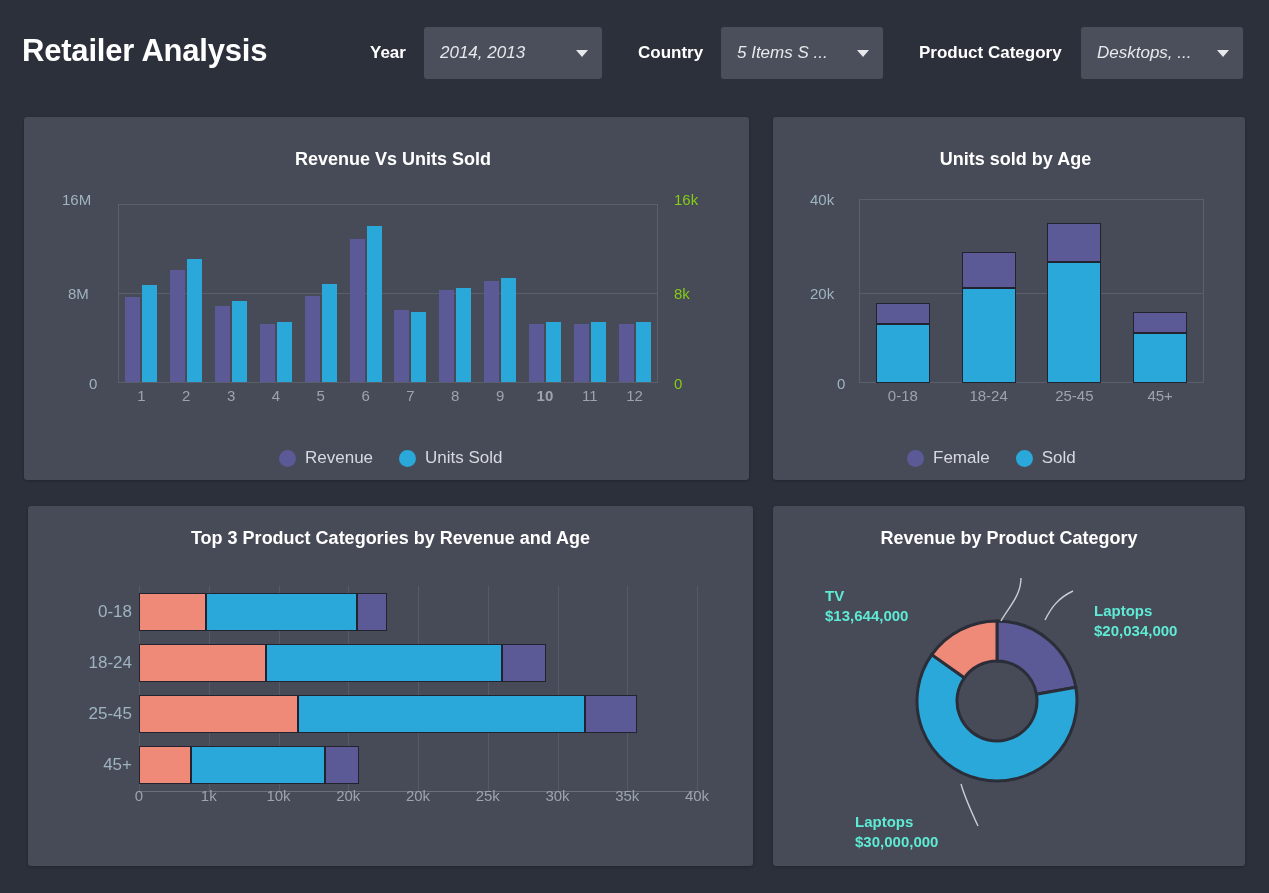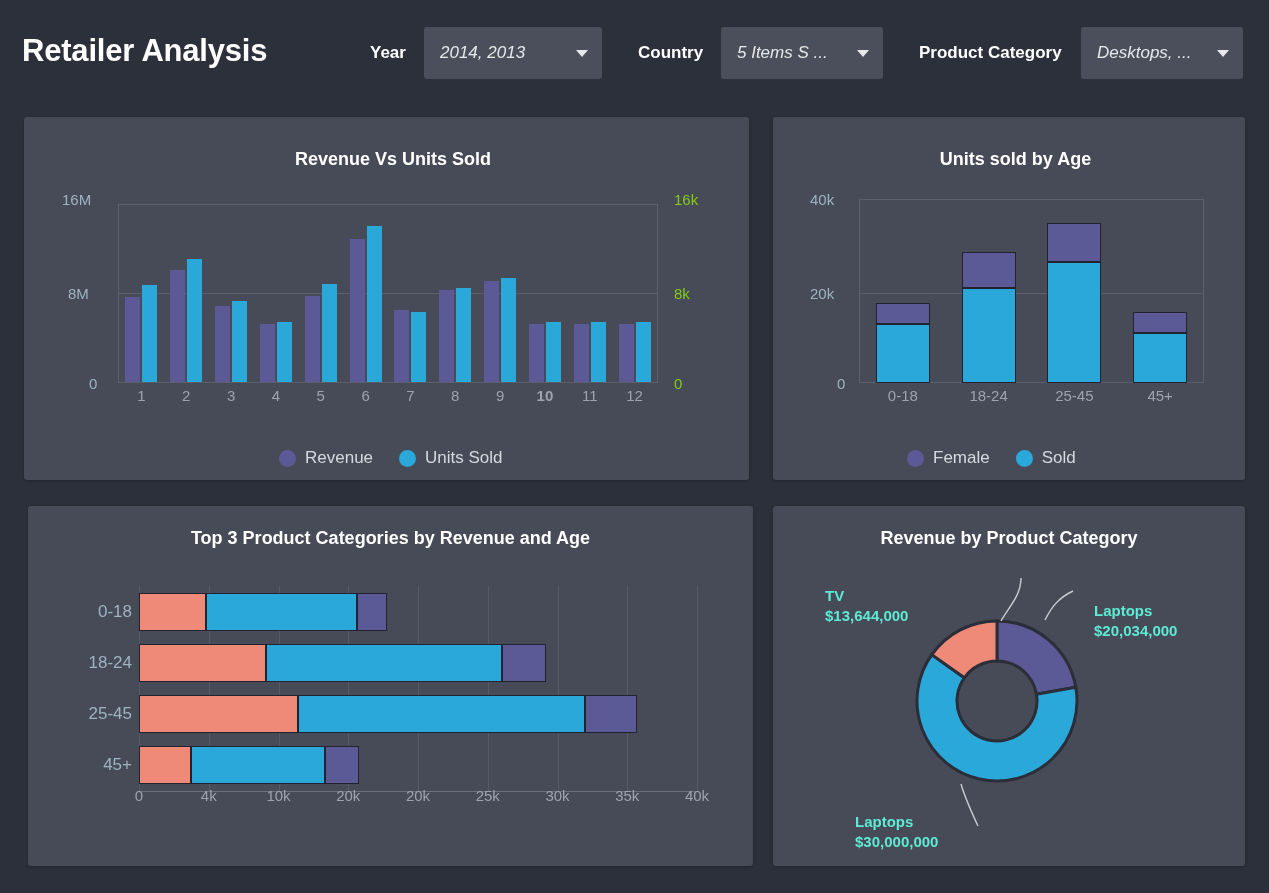--- a/index.html
+++ b/index.html
@@ -265,21 +265,21 @@
       <div class="bar" style="left: 0px; top: 109.125px; width: 159.03px; height: 38px; background: rgb(239, 138, 120); border: 1px solid rgb(34, 35, 46); box-sizing: border-box;"></div>
       <div class="bar" style="left: 159.03px; top: 109.125px; width: 287.37px; height: 38px; background: rgb(41, 168, 217); border: 1px solid rgb(34, 35, 46); box-sizing: border-box;"></div>
       <div class="bar" style="left: 446.4px; top: 109.125px; width: 51.615px; height: 38px; background: rgb(91, 90, 150); border: 1px solid rgb(34, 35, 46); box-sizing: border-box;"></div>
       <div class="bar" style="left: 0px; top: 160.375px; width: 51.615px; height: 38px; background: rgb(239, 138, 120); border: 1px solid rgb(34, 35, 46); box-sizing: border-box;"></div>
       <div class="bar" style="left: 51.615px; top: 160.375px; width: 133.92px; height: 38px; background: rgb(41, 168, 217); border: 1px solid rgb(34, 35, 46); box-sizing: border-box;"></div>
       <div class="bar" style="left: 185.535px; top: 160.375px; width: 34.875px; height: 38px; background: rgb(91, 90, 150); border: 1px solid rgb(34, 35, 46); box-sizing: border-box;"></div>
     </div>
 
   <div class="plot" id="c3-xticks" style="left:111px; top:281px; width:580px; height:22px;">
       <div class="tick-x" style="left: -25px; width: 50px; top: 0px;">0</div>
-      <div class="tick-x" style="left: 44.75px; width: 50px; top: 0px;">4k</div>
+      <div class="tick-x" style="left: 44.75px; width: 50px; top: 0px;">1k</div>
       <div class="tick-x" style="left: 114.5px; width: 50px; top: 0px;">10k</div>
       <div class="tick-x" style="left: 184.25px; width: 50px; top: 0px;">20k</div>
       <div class="tick-x" style="left: 254px; width: 50px; top: 0px;">20k</div>
       <div class="tick-x" style="left: 323.75px; width: 50px; top: 0px;">25k</div>
       <div class="tick-x" style="left: 393.5px; width: 50px; top: 0px;">30k</div>
       <div class="tick-x" style="left: 463.25px; width: 50px; top: 0px;">35k</div>
       <div class="tick-x" style="left: 533px; width: 50px; top: 0px;">40k</div>
     </div>
 
 </div>

